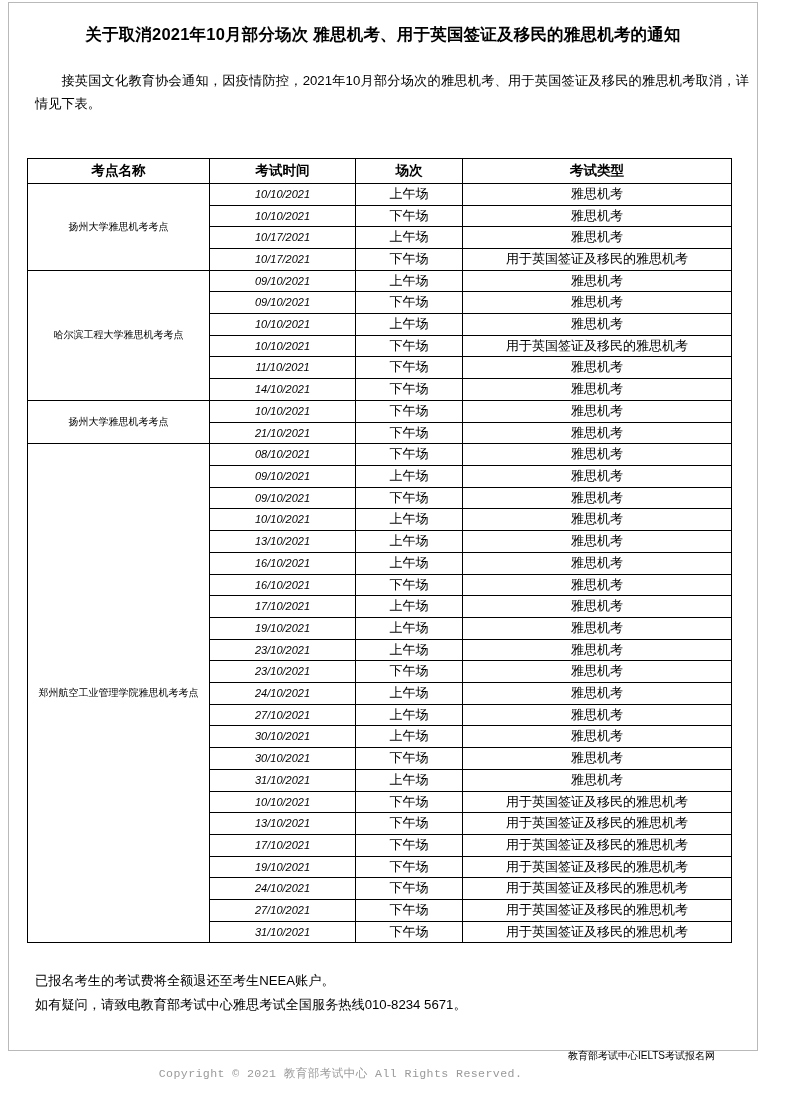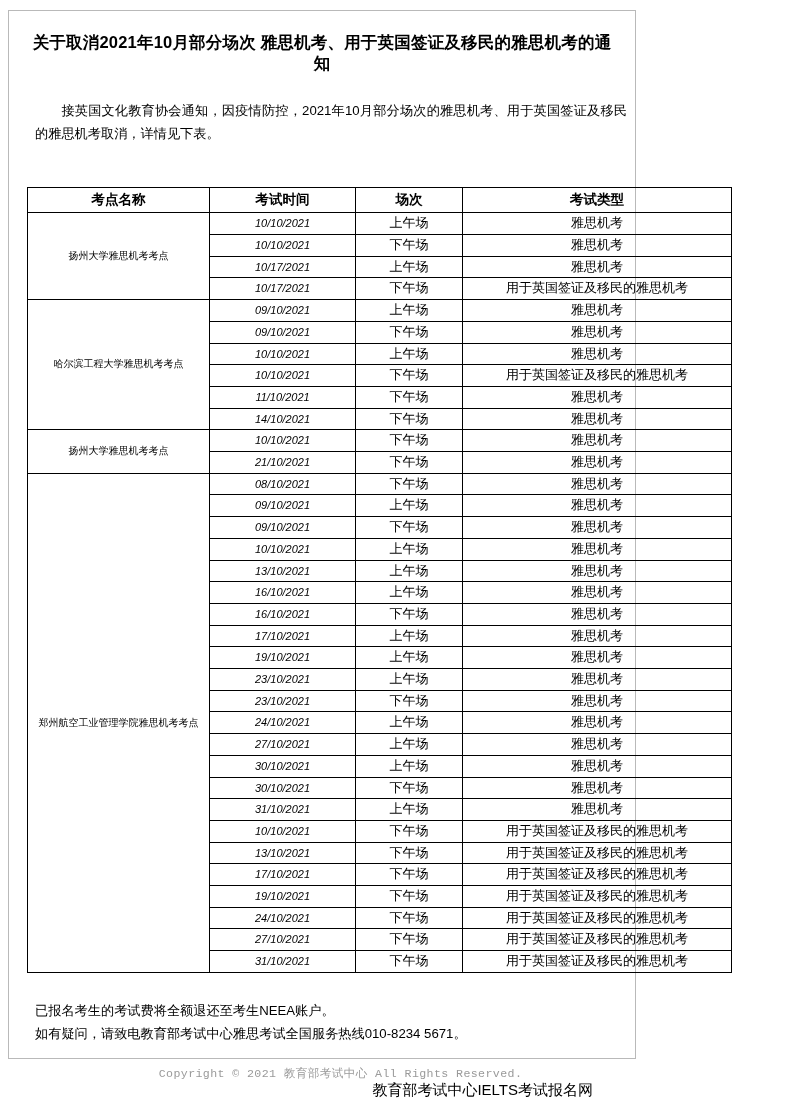--- a/index.html
+++ b/index.html
@@ -12,22 +12,22 @@
     height: 1113px;
     font-family: "Liberation Sans", "DejaVu Sans", sans-serif;
     color: #000000;
     position: relative;
     overflow: hidden;
   }
 
   #page {
     position: absolute;
     left: 8px;
-    top: 10px;
-    width: 628px;
+    top: 2px;
+    width: 750px;
     height: 1049px;
     border: 1px solid #b9b9b9;
     box-sizing: border-box;
     background: #ffffff;
   }
 
   #notice-title {
     text-align: center;
     font-size: 16.5px;
     font-weight: bold;
@@ -90,21 +90,21 @@
   .post-notes {
     margin: 26px 0 0 26px;
     font-size: 13.2px;
     line-height: 1.78;
   }
   .post-notes .note-line { white-space: nowrap; }
 
   .signature {
     margin: 32px 42px 0 0;
     text-align: right;
-    font-size: 15px;
+    font-size: 10px;
     line-height: 1.62;
   }
 
   #copyright-bar {
     position: absolute;
     left: 0;
     top: 1066px;
     width: 681px;
     text-align: center;
     font-family: "Liberation Mono", "DejaVu Sans Mono", monospace;

